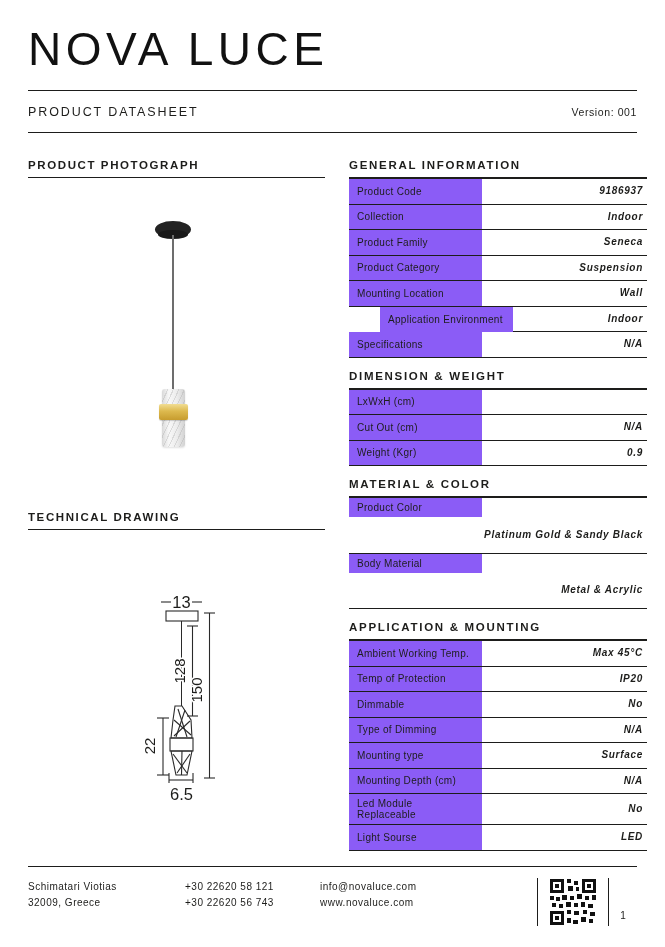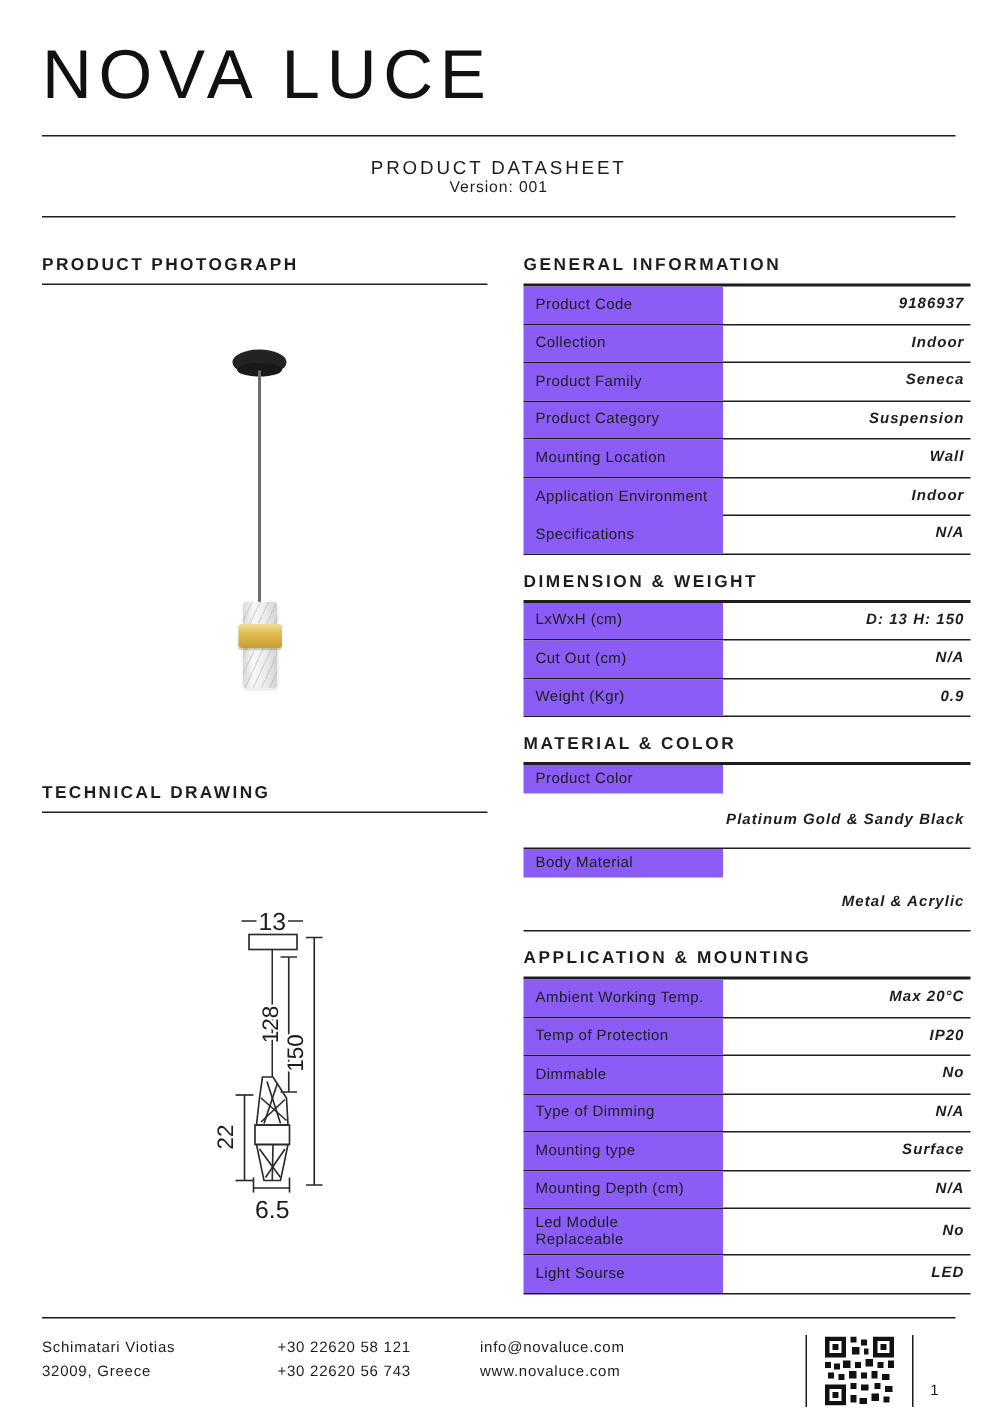--- a/index.html
+++ b/index.html
@@ -4,21 +4,21 @@
 <style>
   * { margin:0; padding:0; box-sizing:border-box; }
   body { background:#ffffff; font-family:"Liberation Sans", sans-serif; color:#1d1d1b; }
   .page { position:relative; width:665px; height:947px; background:#fff; overflow:hidden; }
 
   
   .logo { margin:24px 28px 0; font-size:46px; line-height:50px; font-weight:300;
           letter-spacing:4.5px; color:#111; }
   .rule1 { margin:16px 28px 0; border-top:1.6px solid #1d1d1b; }
   .doc-row { margin:0 28px; display:flex; justify-content:space-between; align-items:center;
-             padding:14px 0 13px; border-bottom:1.6px solid #1d1d1b;flex-direction:column; }
+             padding:14px 0 13px; border-bottom:1.6px solid #1d1d1b; }
   .doc-title { font-size:12.5px; letter-spacing:1.9px; font-weight:500; }
   .version { font-size:10.5px; letter-spacing:0.6px; }
 
   
   .columns { margin:26px 28px 0; display:flex; gap:24px; height:707px; }
   .left-col { width:297px; flex:none; }
   .right-col { width:298px; flex:none; }
 
   .col-heading { font-size:11.5px; font-weight:bold; letter-spacing:1.6px; line-height:13px;
                  padding-bottom:5px; border-bottom:1.5px solid #1d1d1b; }
@@ -45,21 +45,21 @@
   .dim-text { font-family:"Liberation Sans", sans-serif; font-size:15px; fill:#1d1d1b;
               paint-order:stroke; stroke:#ffffff; stroke-width:3px; }
   .dim-text-big { font-size:16.5px; }
 
   
   .section { margin-bottom:12px; }
   .section-title { font-size:11.5px; font-weight:bold; letter-spacing:1.7px; line-height:13px;
                    padding-bottom:5px; border-bottom:2px solid #1d1d1b; }
   .trow { display:flex; align-items:stretch; min-height:25.5px; border-bottom:1px solid #1d1d1b; }
   .trow.tall { min-height:55.5px;flex-direction:column; }
-  .trow.split { border-bottom:none; }
+  .trow.split { border-bottom:none;margin-left:31px; }
   .trow.split .tvalue { border-bottom:1px solid #1d1d1b; }
   .tlabel { width:133px; flex:none; background:#8b5cf6; font-size:10px; letter-spacing:0.3px;
             display:flex; align-items:center; padding:4px 8px; }
   .tvalue { flex:1; font-size:10px; font-weight:bold; letter-spacing:0.7px; line-height:1.6;
             display:flex; align-items:center; justify-content:flex-end;
             padding:4px 4px 4px 10px;font-style:italic; }
 
   
   .footer { margin:0 28px; border-top:1.6px solid #1d1d1b; padding-top:11px; display:flex; }
   .footer-left { flex:1; padding-top:1px; }
@@ -181,21 +181,20 @@
         <div class="trow">
           <div class="tlabel">Specifications</div>
           <div class="tvalue">N/A</div>
         </div>
       </div>
 
       <div class="section">
         <div class="section-title">DIMENSION &amp; WEIGHT</div>
         <div class="trow">
           <div class="tlabel">LxWxH (cm)</div>
-          <div class="tvalue">D: 13 H: 150</div>
         </div>
         <div class="trow">
           <div class="tlabel">Cut Out (cm)</div>
           <div class="tvalue">N/A</div>
         </div>
         <div class="trow">
           <div class="tlabel">Weight (Kgr)</div>
           <div class="tvalue">0.9</div>
         </div>
       </div>
@@ -209,21 +208,21 @@
         <div class="trow tall">
           <div class="tlabel">Body Material</div>
           <div class="tvalue">Metal &amp; Acrylic</div>
         </div>
       </div>
 
       <div class="section">
         <div class="section-title">APPLICATION &amp; MOUNTING</div>
         <div class="trow">
           <div class="tlabel">Ambient Working Temp.</div>
-          <div class="tvalue">Max 20°C</div>
+          <div class="tvalue">Max 45°C</div>
         </div>
         <div class="trow">
           <div class="tlabel">Temp of Protection</div>
           <div class="tvalue">IP20</div>
         </div>
         <div class="trow">
           <div class="tlabel">Dimmable</div>
           <div class="tvalue">No</div>
         </div>
         <div class="trow">

